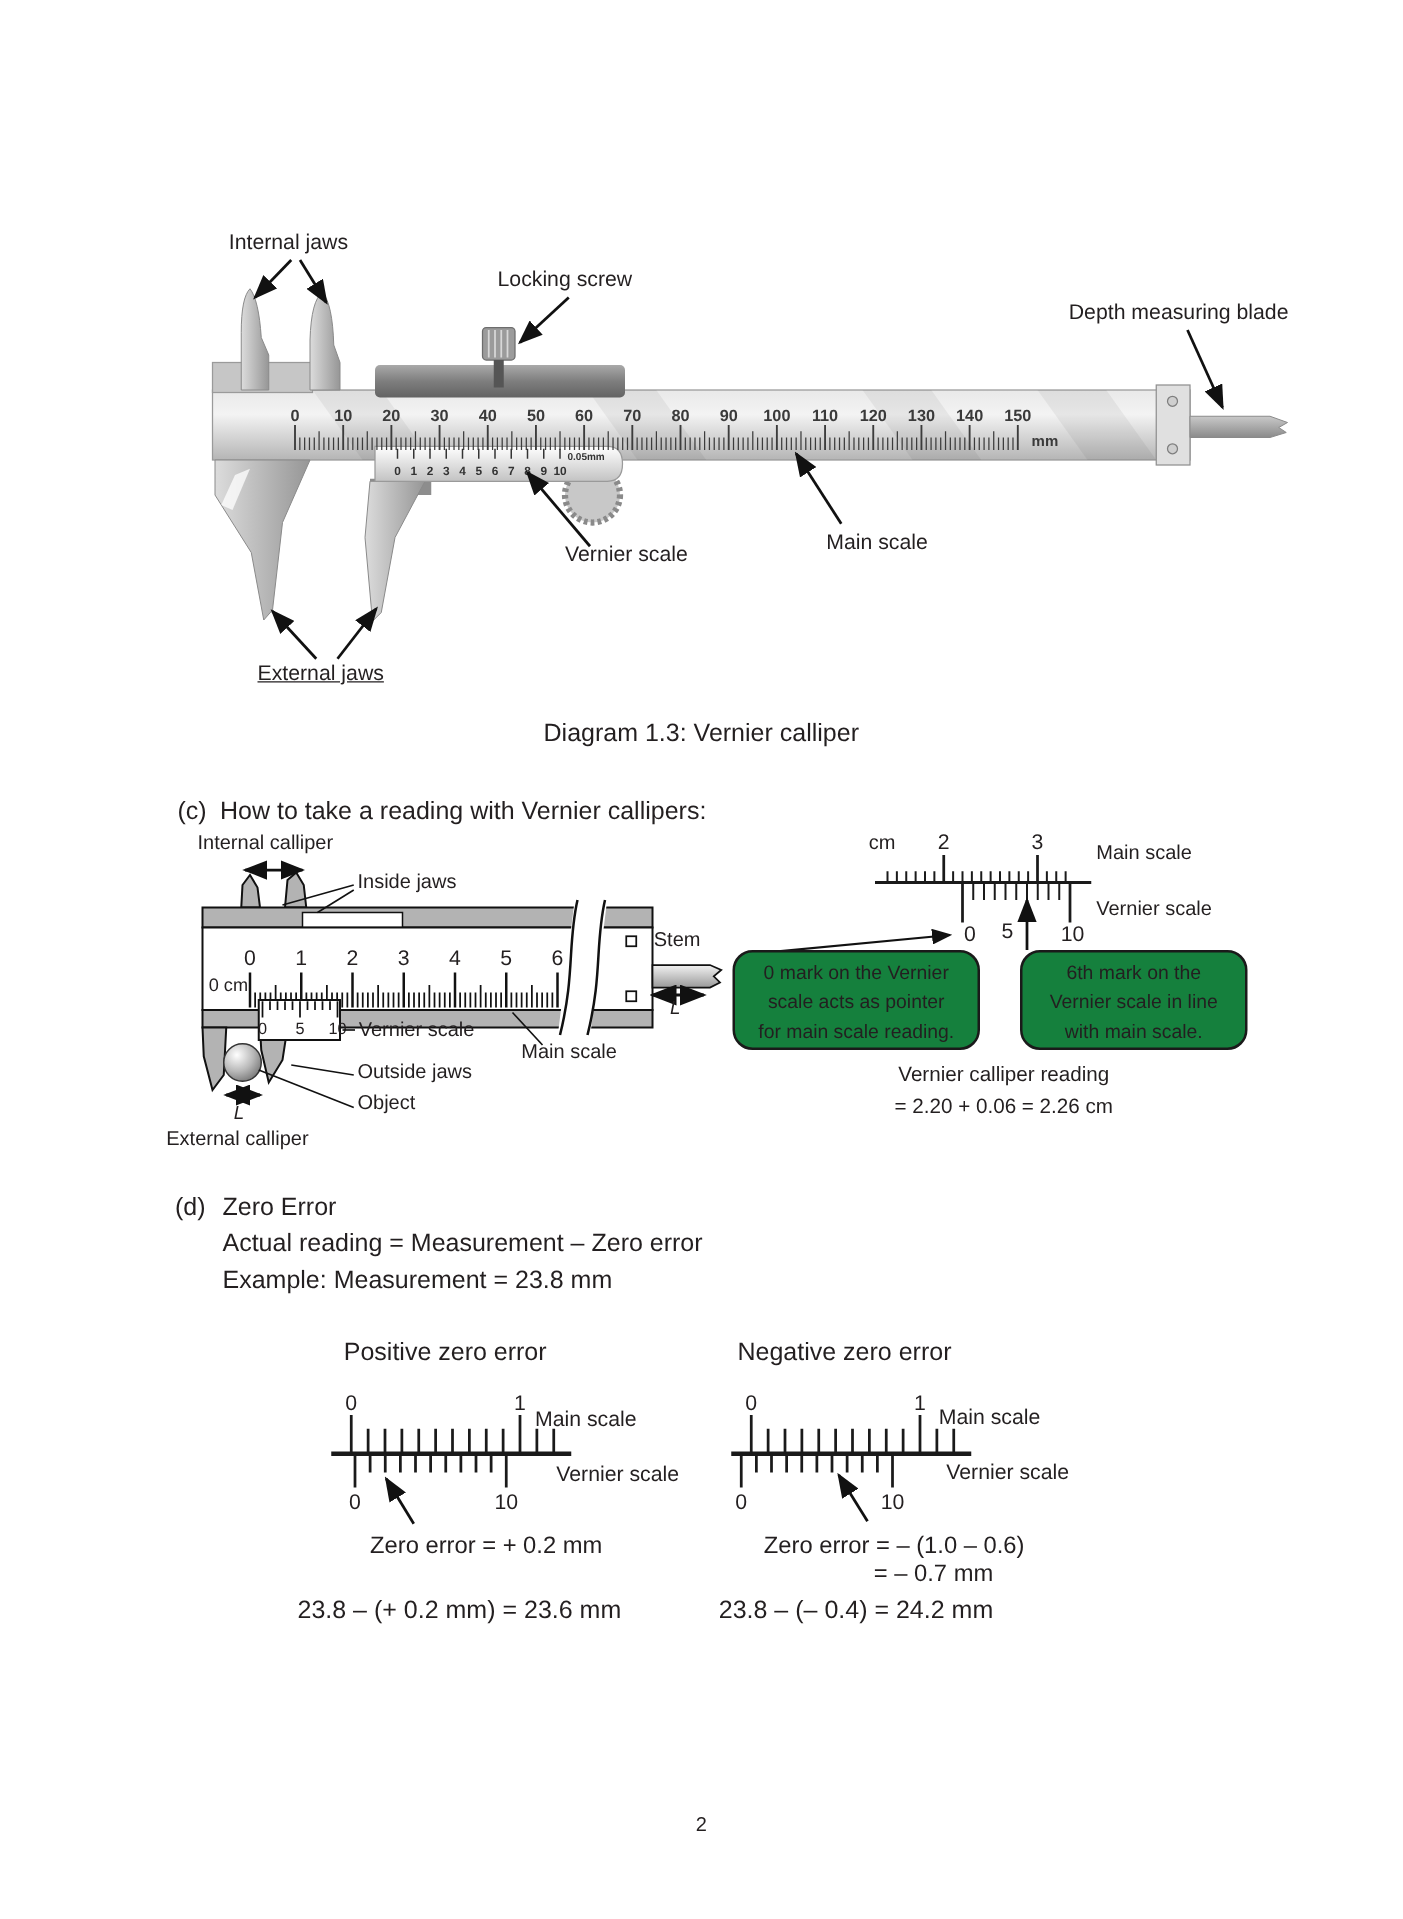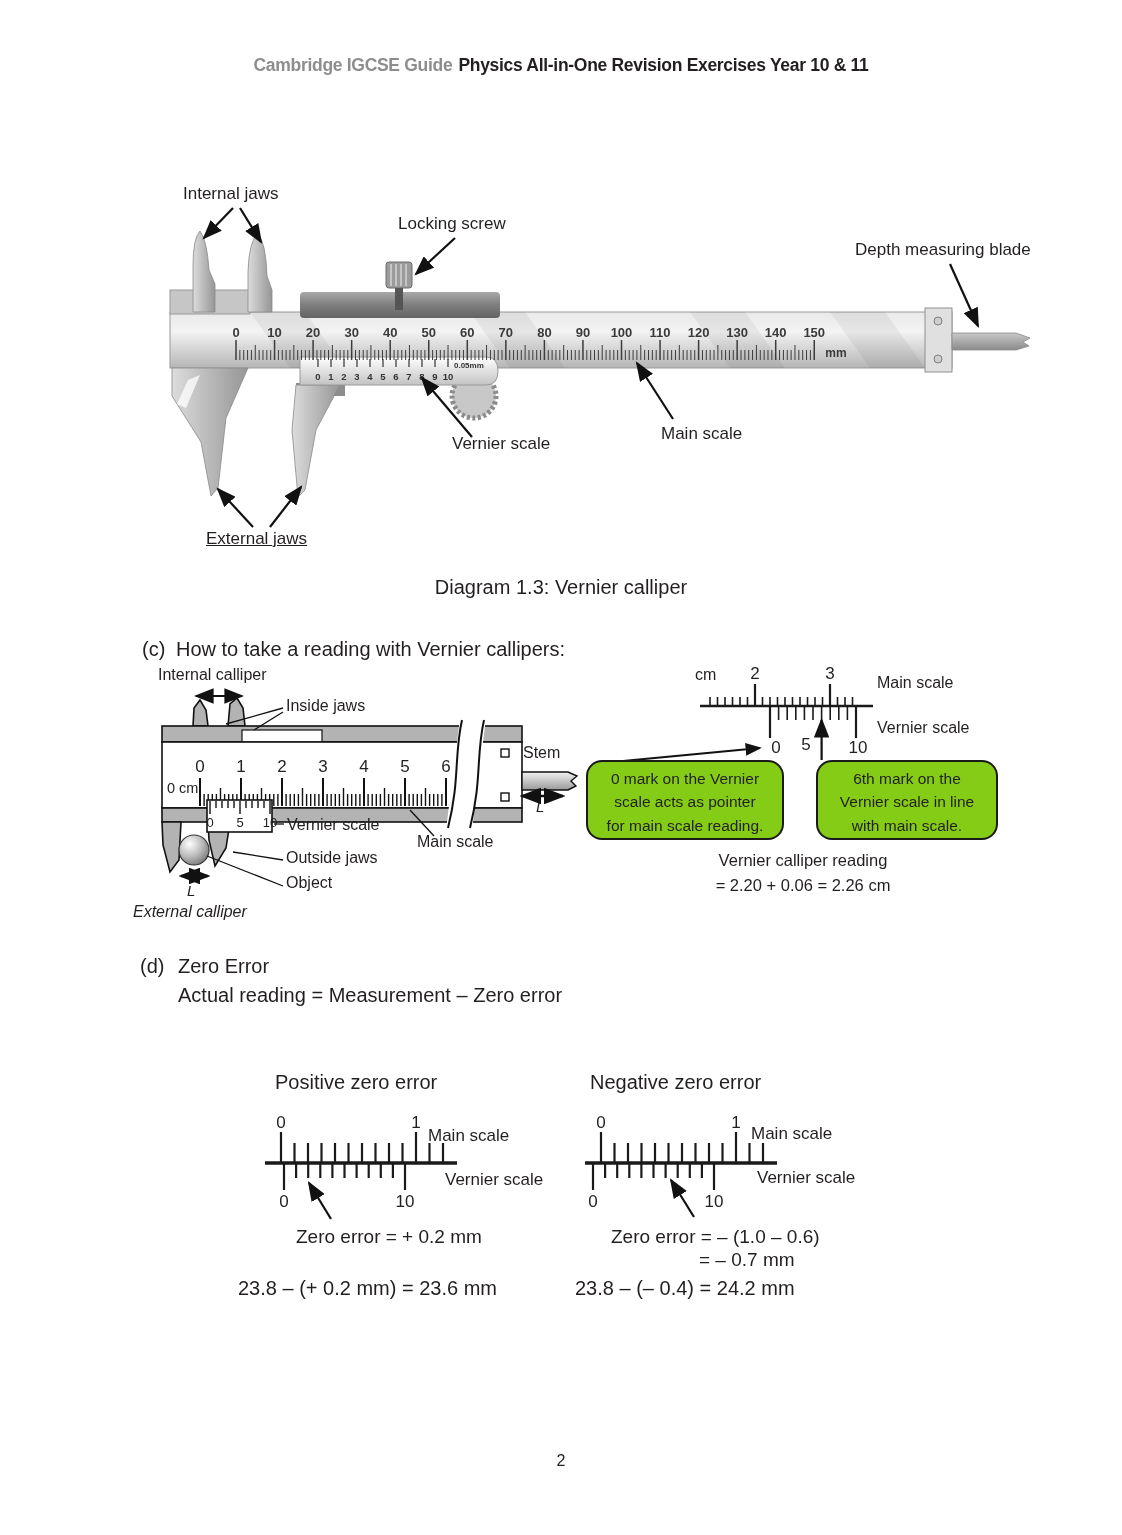--- a/index.html
+++ b/index.html
@@ -7,21 +7,21 @@
         font-family:"Liberation Sans",sans-serif;color:#231f20;overflow:hidden;}
   .header{position:absolute;top:55px;left:0;right:0;text-align:center;
           font-size:17.5px;font-weight:bold;letter-spacing:-0.3px;}
   .brand{color:#8d8d8d;margin-right:6px;}
   .bodyline{position:absolute;font-size:20px;white-space:nowrap;}
   .idx{display:inline-block;width:38px;}
   .lbl{position:absolute;font-size:17px;white-space:nowrap;}
   .lbl16{position:absolute;font-size:16px;white-space:nowrap;}
   .lblI{position:absolute;font-size:15px;font-style:italic;white-space:nowrap;}
   .caption{position:absolute;left:0;right:0;text-align:center;font-size:20px;}
-  .callout{position:absolute;border:2.5px solid #1a1a1a;border-radius:16px;background:#84cc16;
+  .callout{position:absolute;border:2.5px solid #1a1a1a;border-radius:16px;background:#15803d;
            text-align:center;font-size:15.5px;line-height:1.5;padding-top:5px;box-sizing:border-box;}
   .result{position:absolute;text-align:center;font-size:16.5px;line-height:1.5;}
   .zetitle{position:absolute;font-size:20px;white-space:nowrap;}
   .zetext{position:absolute;font-size:19px;white-space:nowrap;}
   .calc{position:absolute;font-size:20px;white-space:nowrap;}
   .pagenum{position:absolute;left:0;right:0;text-align:center;font-size:16px;}
   svg{position:absolute;overflow:visible;}
   svg text{font-family:"Liberation Sans",sans-serif;fill:#231f20;}
   .d1num{font-size:13px;font-weight:bold;fill:#3a3a3a;}
   .d1mm{font-size:12px;font-weight:bold;fill:#3a3a3a;}
@@ -31,23 +31,20 @@
   .c0cm{font-size:14.5px;}
   .cvnum{font-size:13px;}
   .rnum{font-size:17px;}
   .znum{font-size:17px;}
 </style>
 </head>
 <body>
 
 <div class="page">
 
-  <div class="header">
-    <span class="brand">Cambridge IGCSE Guide</span><span>Physics All-in-One Revision Exercises Year 10 &amp; 11</span>
-  </div>
 
 
   <svg id="svg-d1" style="left:130px;top:180px;" width="920" height="390" viewBox="0 0 920 390">
     <defs>
       <linearGradient id="beamG" x1="0" y1="0" x2="0" y2="1">
         <stop offset="0" stop-color="#e9e9e9"></stop>
           <stop offset="0.35" stop-color="#f3f3f3"></stop>
         <stop offset="1" stop-color="#b5b5b5"></stop>
       </linearGradient>
       <linearGradient id="darkG" x1="0" y1="0" x2="0" y2="1">
@@ -505,21 +502,21 @@
 
   <div class="lbl16" style="left:158px;top:666px;">Internal calliper</div>
   <div class="lbl16" style="left:286px;top:697px;">Inside jaws</div>
   <div class="lbl16" style="left:523px;top:744px;">Stem</div>
   <div class="lbl16" style="left:287px;top:816px;">Vernier scale</div>
   <div class="lbl16" style="left:417px;top:833px;">Main scale</div>
   <div class="lbl16" style="left:286px;top:849px;">Outside jaws</div>
   <div class="lbl16" style="left:286px;top:874px;">Object</div>
   <div class="lblI" style="left:187px;top:882px;">L</div>
   <div class="lblI" style="left:536px;top:798px;">L</div>
-  <div class="lbl16" style="left:133px;top:903px;font-style:italic;">External calliper</div>
+  <div class="lbl16" style="left:133px;top:903px;">External calliper</div>
 
   <div class="lbl16" style="left:695px;top:666px;">cm</div>
   <div class="lbl16" style="left:877px;top:674px;">Main scale</div>
   <div class="lbl16" style="left:877px;top:719px;">Vernier scale</div>
 
   <div class="callout" style="left:586px;top:760px;width:198px;height:80px;">
     <div>0 mark on the Vernier</div>
     <div>scale acts as pointer</div>
     <div>for main scale reading.</div>
   </div>
@@ -530,20 +527,21 @@
   </div>
   <div class="result" style="left:650px;top:848px;width:306px;">
     <div>Vernier calliper reading</div>
     <div>= 2.20 + 0.06 = 2.26 cm</div>
   </div>
 
   <div class="bodyline" style="left:140px;top:955px;">
     <span class="idx">(d)</span><span>Zero Error</span>
   </div>
   <div class="bodyline" style="left:178px;top:984px;">Actual reading = Measurement – Zero error</div>
+  <div class="bodyline" style="left:178px;top:1013px;">Example: Measurement = 23.8 mm</div>
 
   <div class="zetitle" style="left:275px;top:1071px;">Positive zero error</div>
   <div class="zetitle" style="left:590px;top:1071px;">Negative zero error</div>
 
   <svg id="svg-zero" style="left:240px;top:1095px;" width="640" height="140" viewBox="0 0 640 140">
     <g id="z-pos">
         <line x1="25" y1="68" x2="217" y2="68" stroke="#1a1a1a" stroke-width="3.5"></line>
         <line x1="41" y1="37" x2="41" y2="68" stroke="#1a1a1a" stroke-width="2.2"></line>
         <line x1="54.5" y1="48" x2="54.5" y2="68" stroke="#1a1a1a" stroke-width="2.2"></line>
         <line x1="68" y1="48" x2="68" y2="68" stroke="#1a1a1a" stroke-width="2.2"></line>

